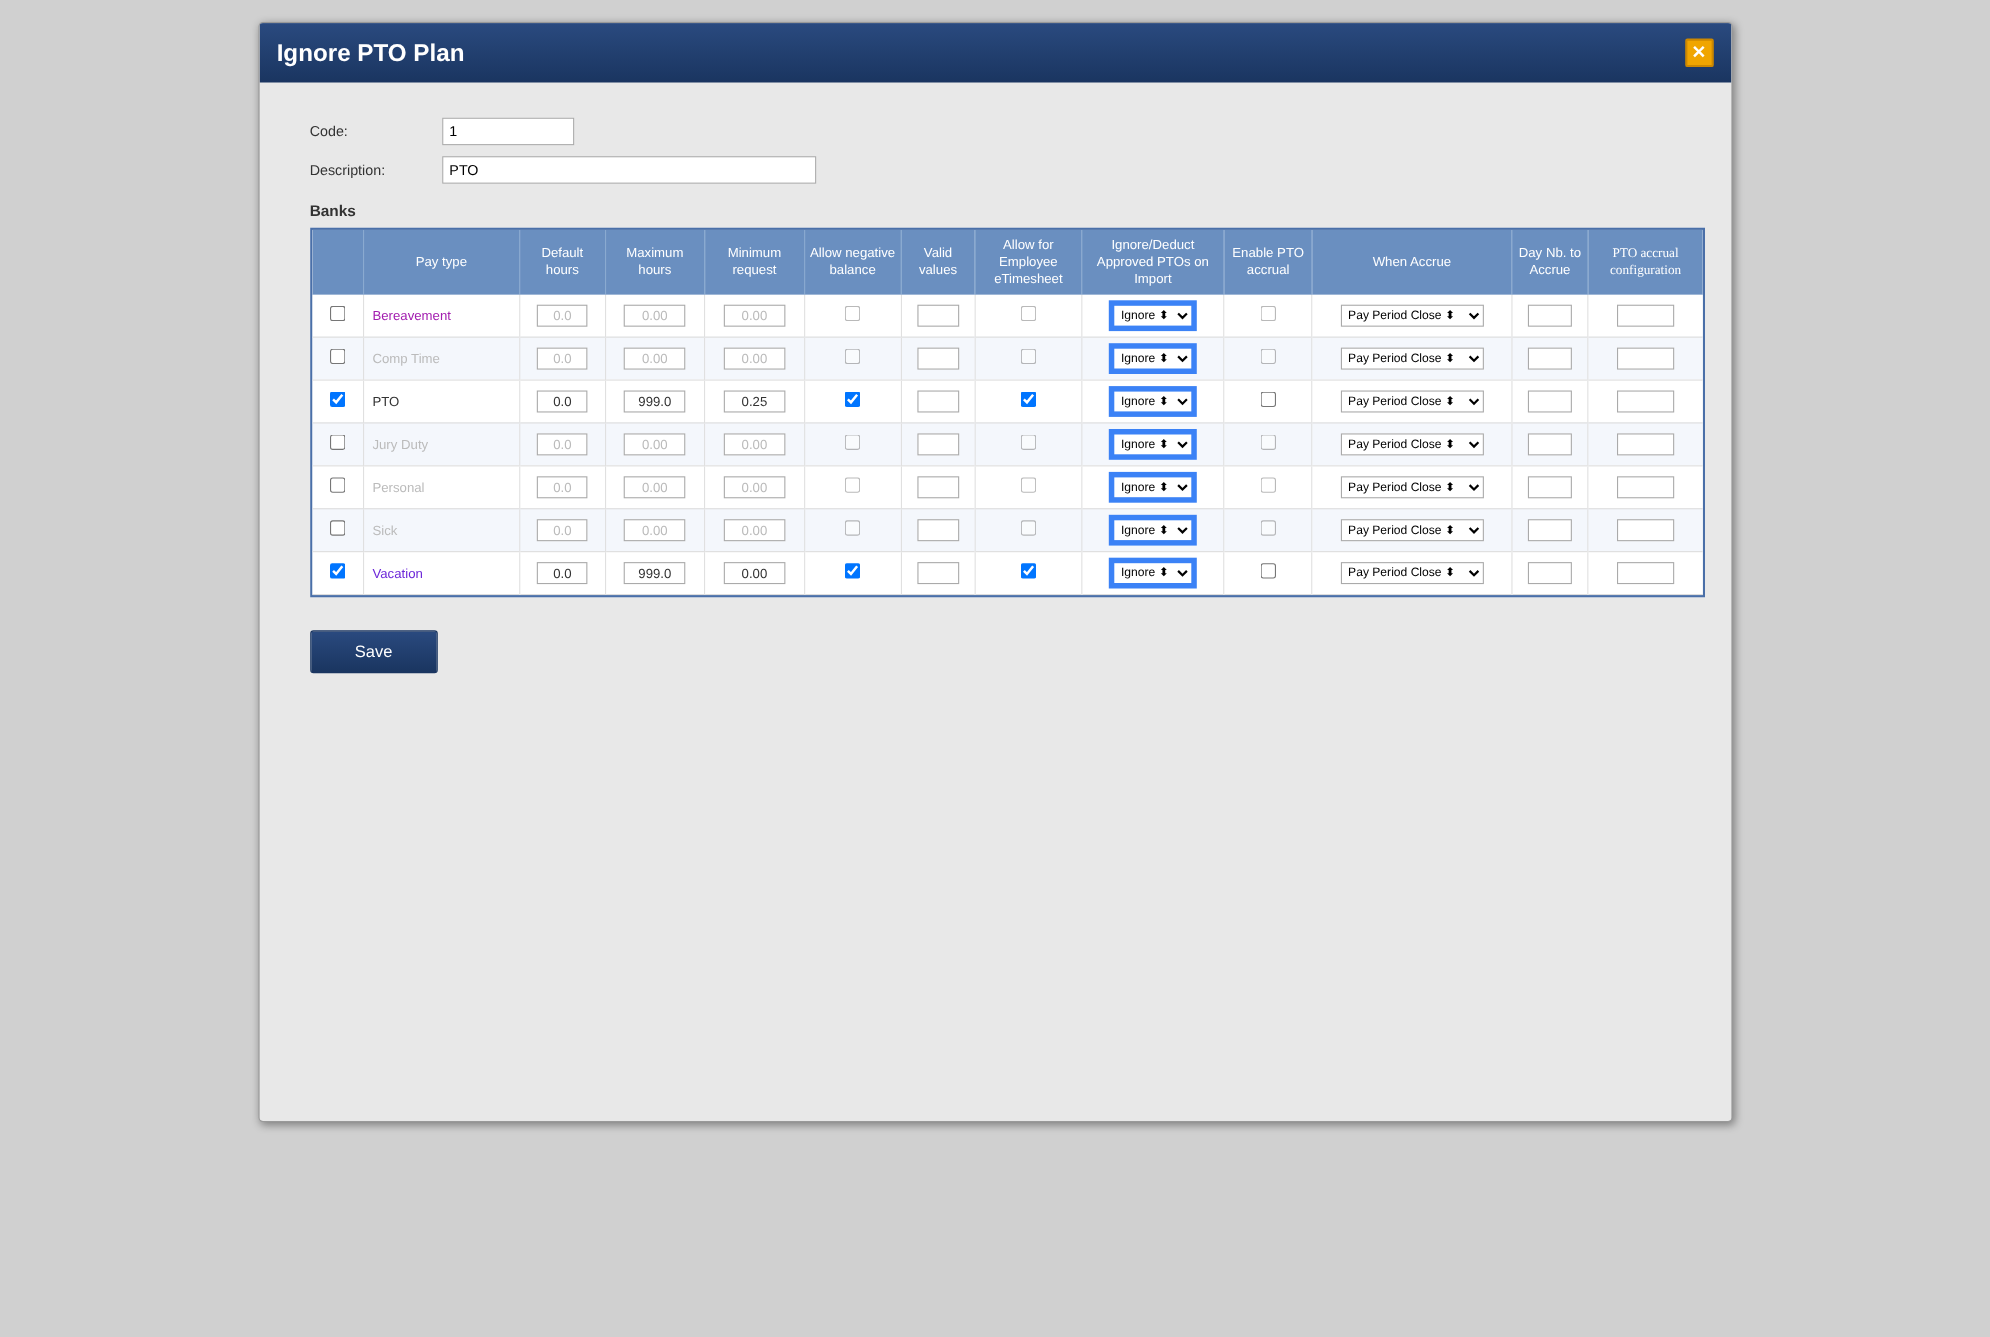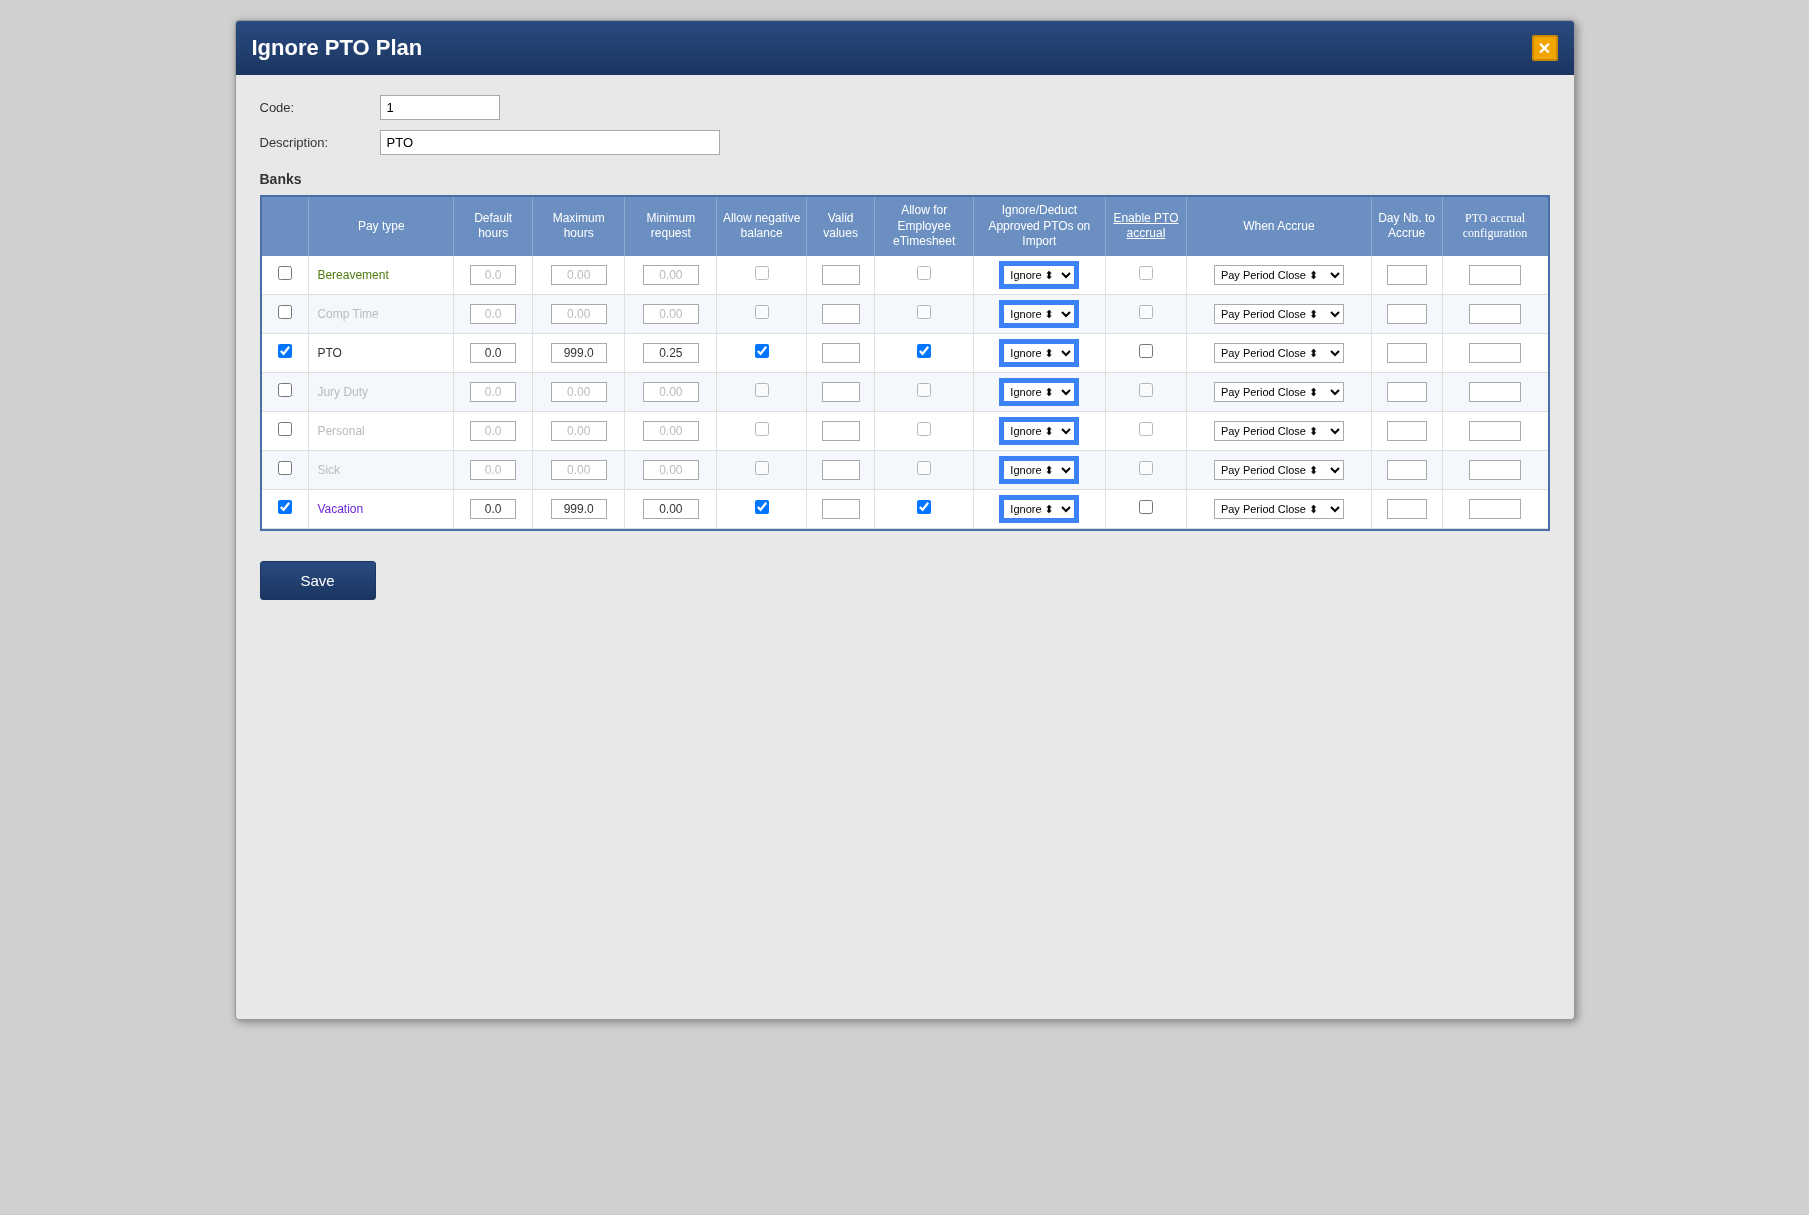--- a/index.html
+++ b/index.html
@@ -43,21 +43,22 @@
       height: 26px;
       cursor: pointer;
       font-size: 16px;
       font-weight: bold;
       display: flex;
       align-items: center;
       justify-content: center;
       border-radius: 2px;
     }
     .content {
-      padding: 20px 24px;
+      padding: 32px 24px;
+      margin-left: 22px;
     }
     .form-row {
       display: flex;
       align-items: center;
       margin-bottom: 10px;
     }
     .form-label {
       width: 120px;
       font-size: 13px;
       color: #333;
@@ -174,21 +175,21 @@
     }
     .th-select-col { width: 36px; }
     .th-paytype-col { width: 110px; }
     .th-defhours-col { width: 60px; }
     .th-maxhours-col { width: 70px; }
     .th-minreq-col { width: 70px; }
     .th-allowneg-col { width: 68px; }
     .th-valid-col { width: 52px; }
     .th-allowemp-col { width: 75px; }
     .th-ignore-col { width: 100px; }
-    .th-enable-col { width: 62px; text-decoration: underline; }
+    .th-enable-col { width: 62px; }
     .th-whenaccrue-col { width: 140px; }
     .th-daynb-col { width: 54px; }
     .th-ptoaccrue-col { width: 80px; }
   </style>
 </head>
 <body>
 
 <div class="dialog">
 
   <div class="title-bar">
@@ -227,21 +228,21 @@
             <th class="th-whenaccrue-col">When Accrue</th>
             <th class="th-daynb-col">Day Nb. to Accrue</th>
             <th class="th-ptoaccrue-col">PTO accrual configuration</th>
           </tr>
         </thead>
         <tbody id="table-body">
         <tr>
       <td>
         <input type="checkbox" style="">
       </td>
-      <td class="pay-type-cell" style="color:#4d7c0f;">Bereavement</td>
+      <td class="pay-type-cell" style="color:#a21caf;">Bereavement</td>
       <td>
         <input class="cell-input" type="text" value="0.0" style="">
       </td>
       <td>
         <input class="cell-input wide" type="text" value="0.00" style="">
       </td>
       <td>
         <input class="cell-input wide" type="text" value="0.00" style="">
       </td>
       <td>

